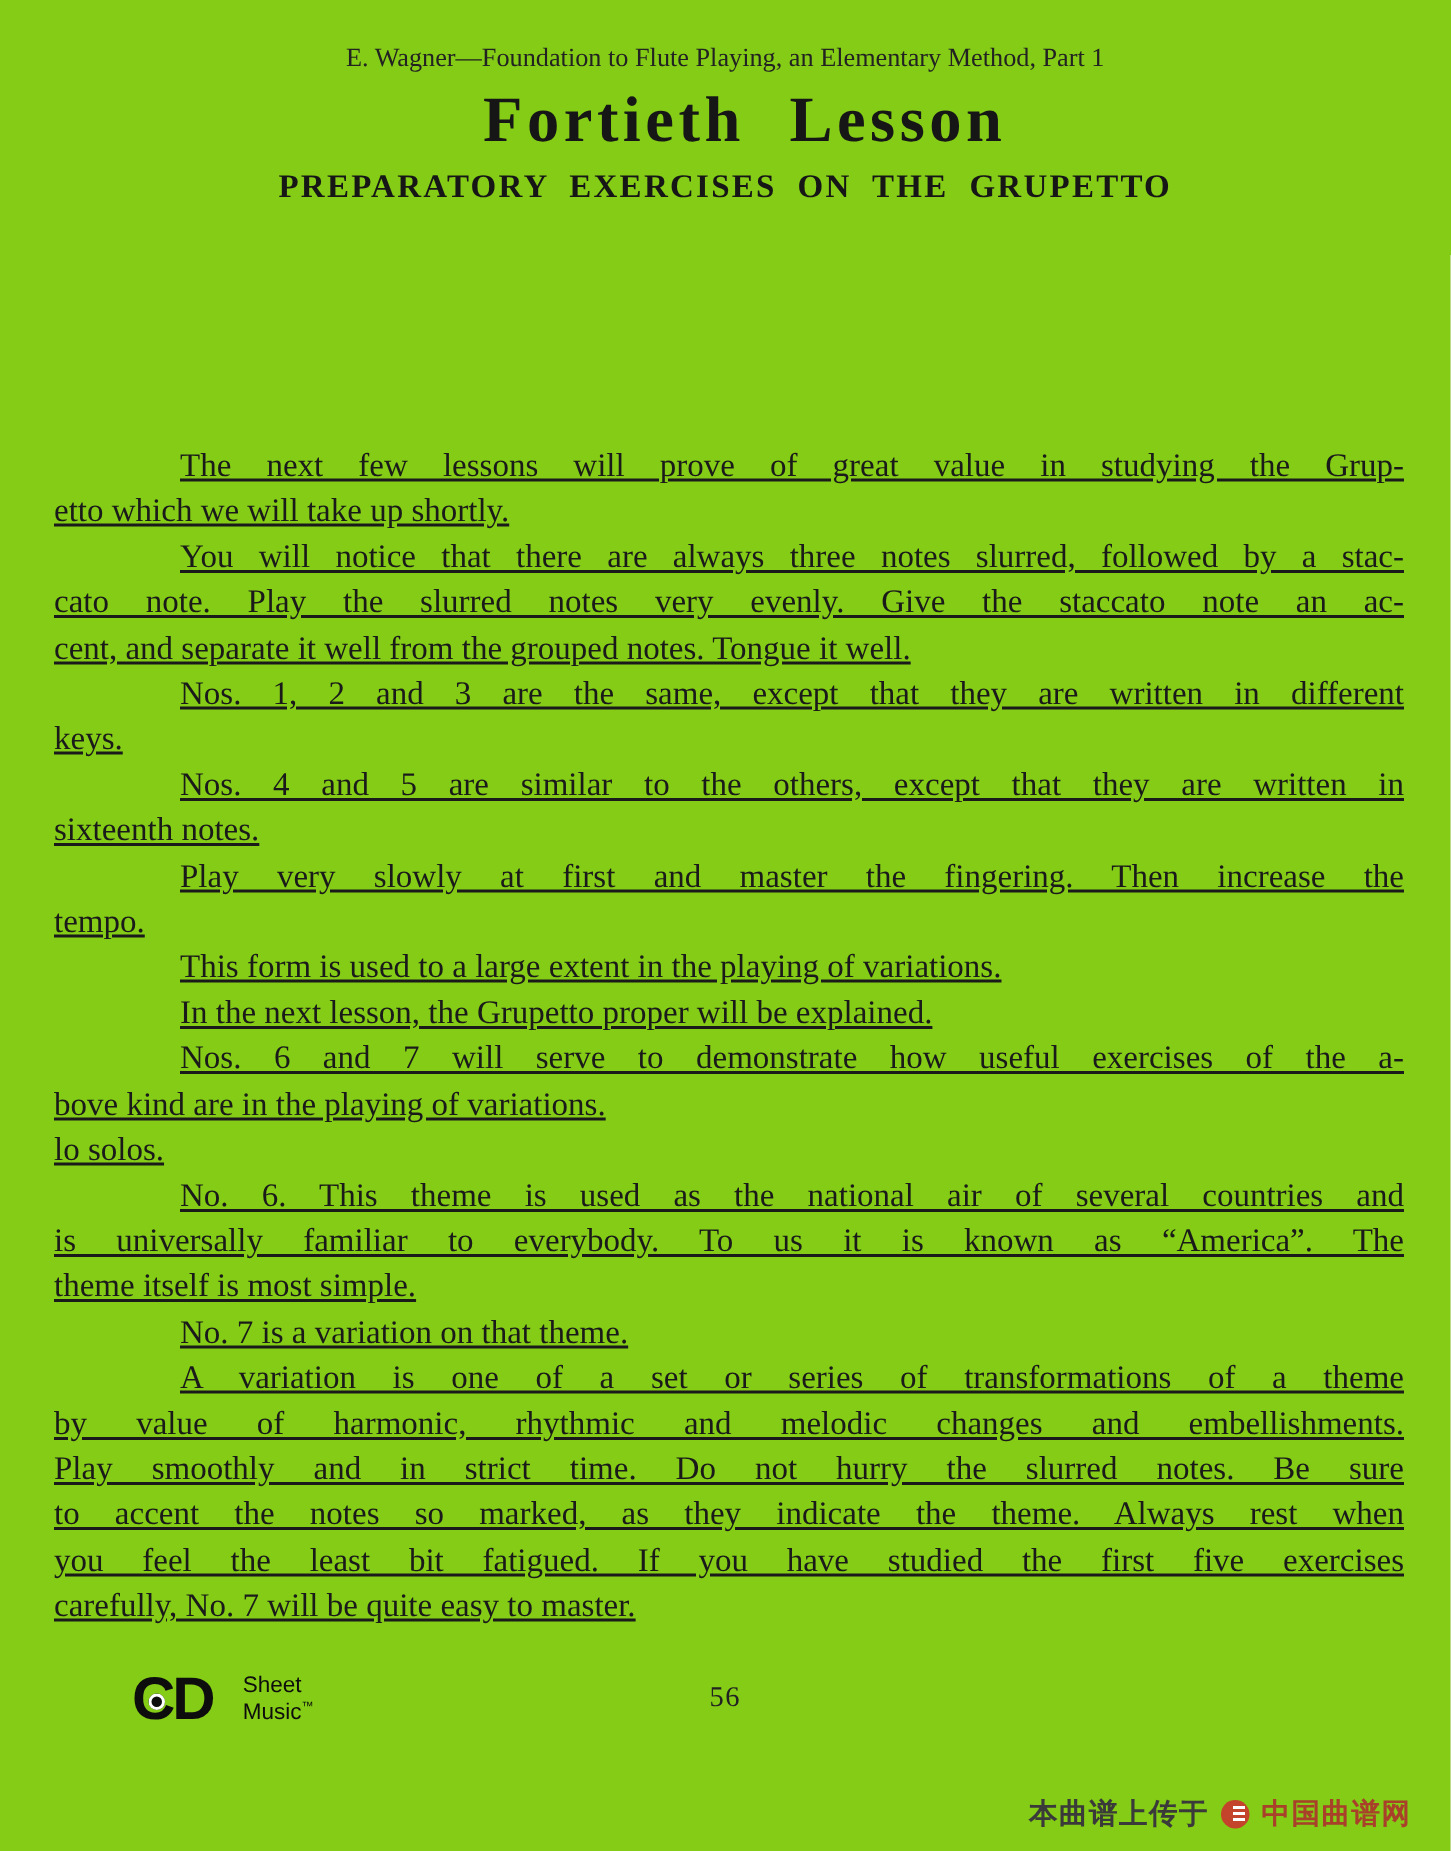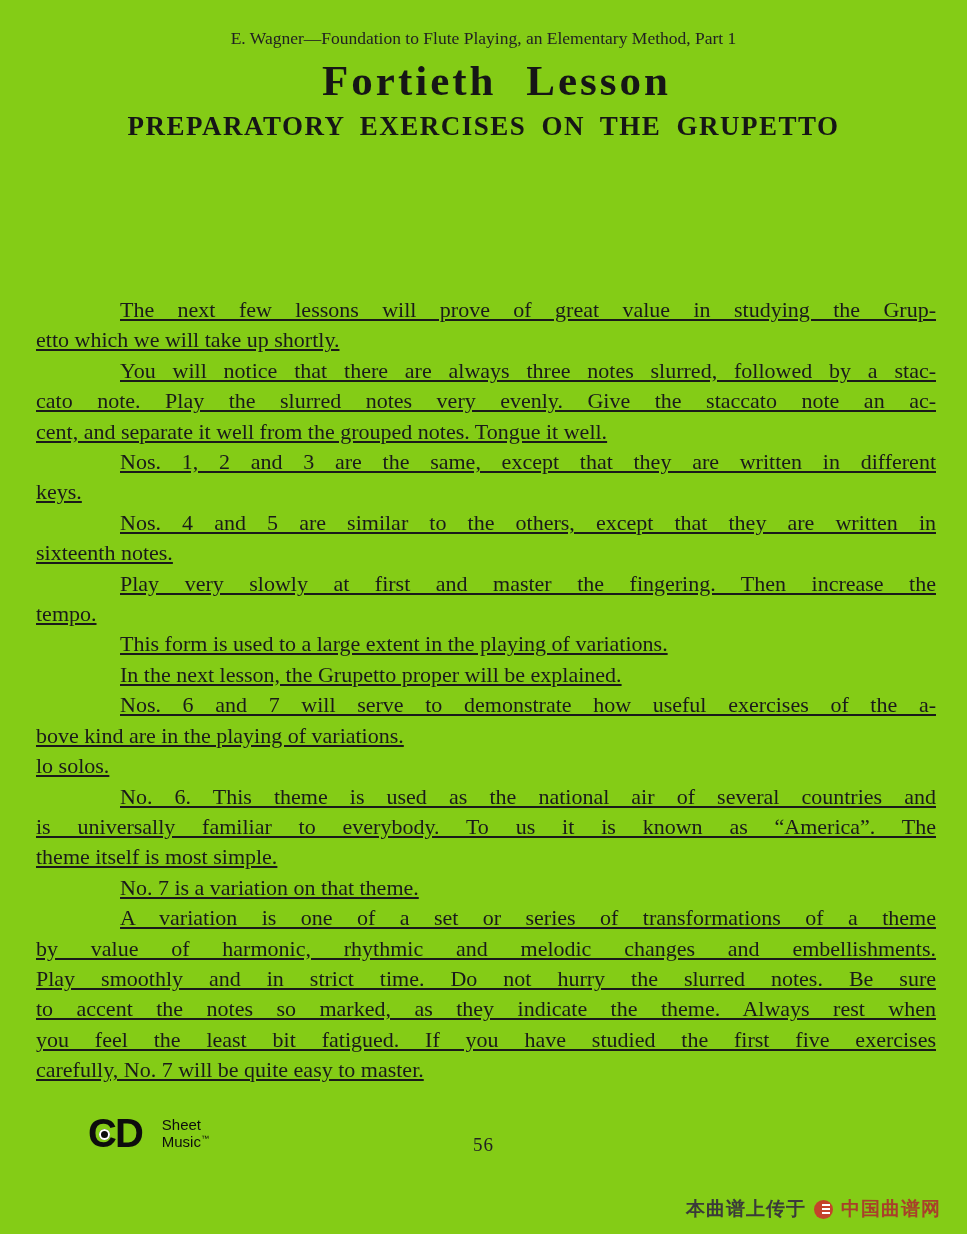--- a/index.html
+++ b/index.html
@@ -38,21 +38,21 @@
     word-spacing: 16px;
     color: #161616;
   }
 
   .subtitle {
     position: absolute;
     top: 111px;
     left: 0;
     width: 100%;
     text-align: center;
-    font-size: 27px;
+    font-size: 22px;
     font-weight: 700;
     letter-spacing: 1.5px;
     word-spacing: 7px;
     color: #161616;
   }
 
   .body-text {
     position: absolute;
     top: 295px;
     left: 36px;
@@ -69,21 +69,21 @@
   .footer-row {
     position: absolute;
     top: 1112px;
     left: 0;
     width: 100%;
     height: 48px;
   }
 
   .page-number {
     position: absolute;
-    top: 22px;
+    top: 9px;
     left: 0;
     width: 100%;
     text-align: center;
     font-size: 19px;
     letter-spacing: 1px;
     color: #222;
   }
 
   .cd-logo {
     position: absolute;

